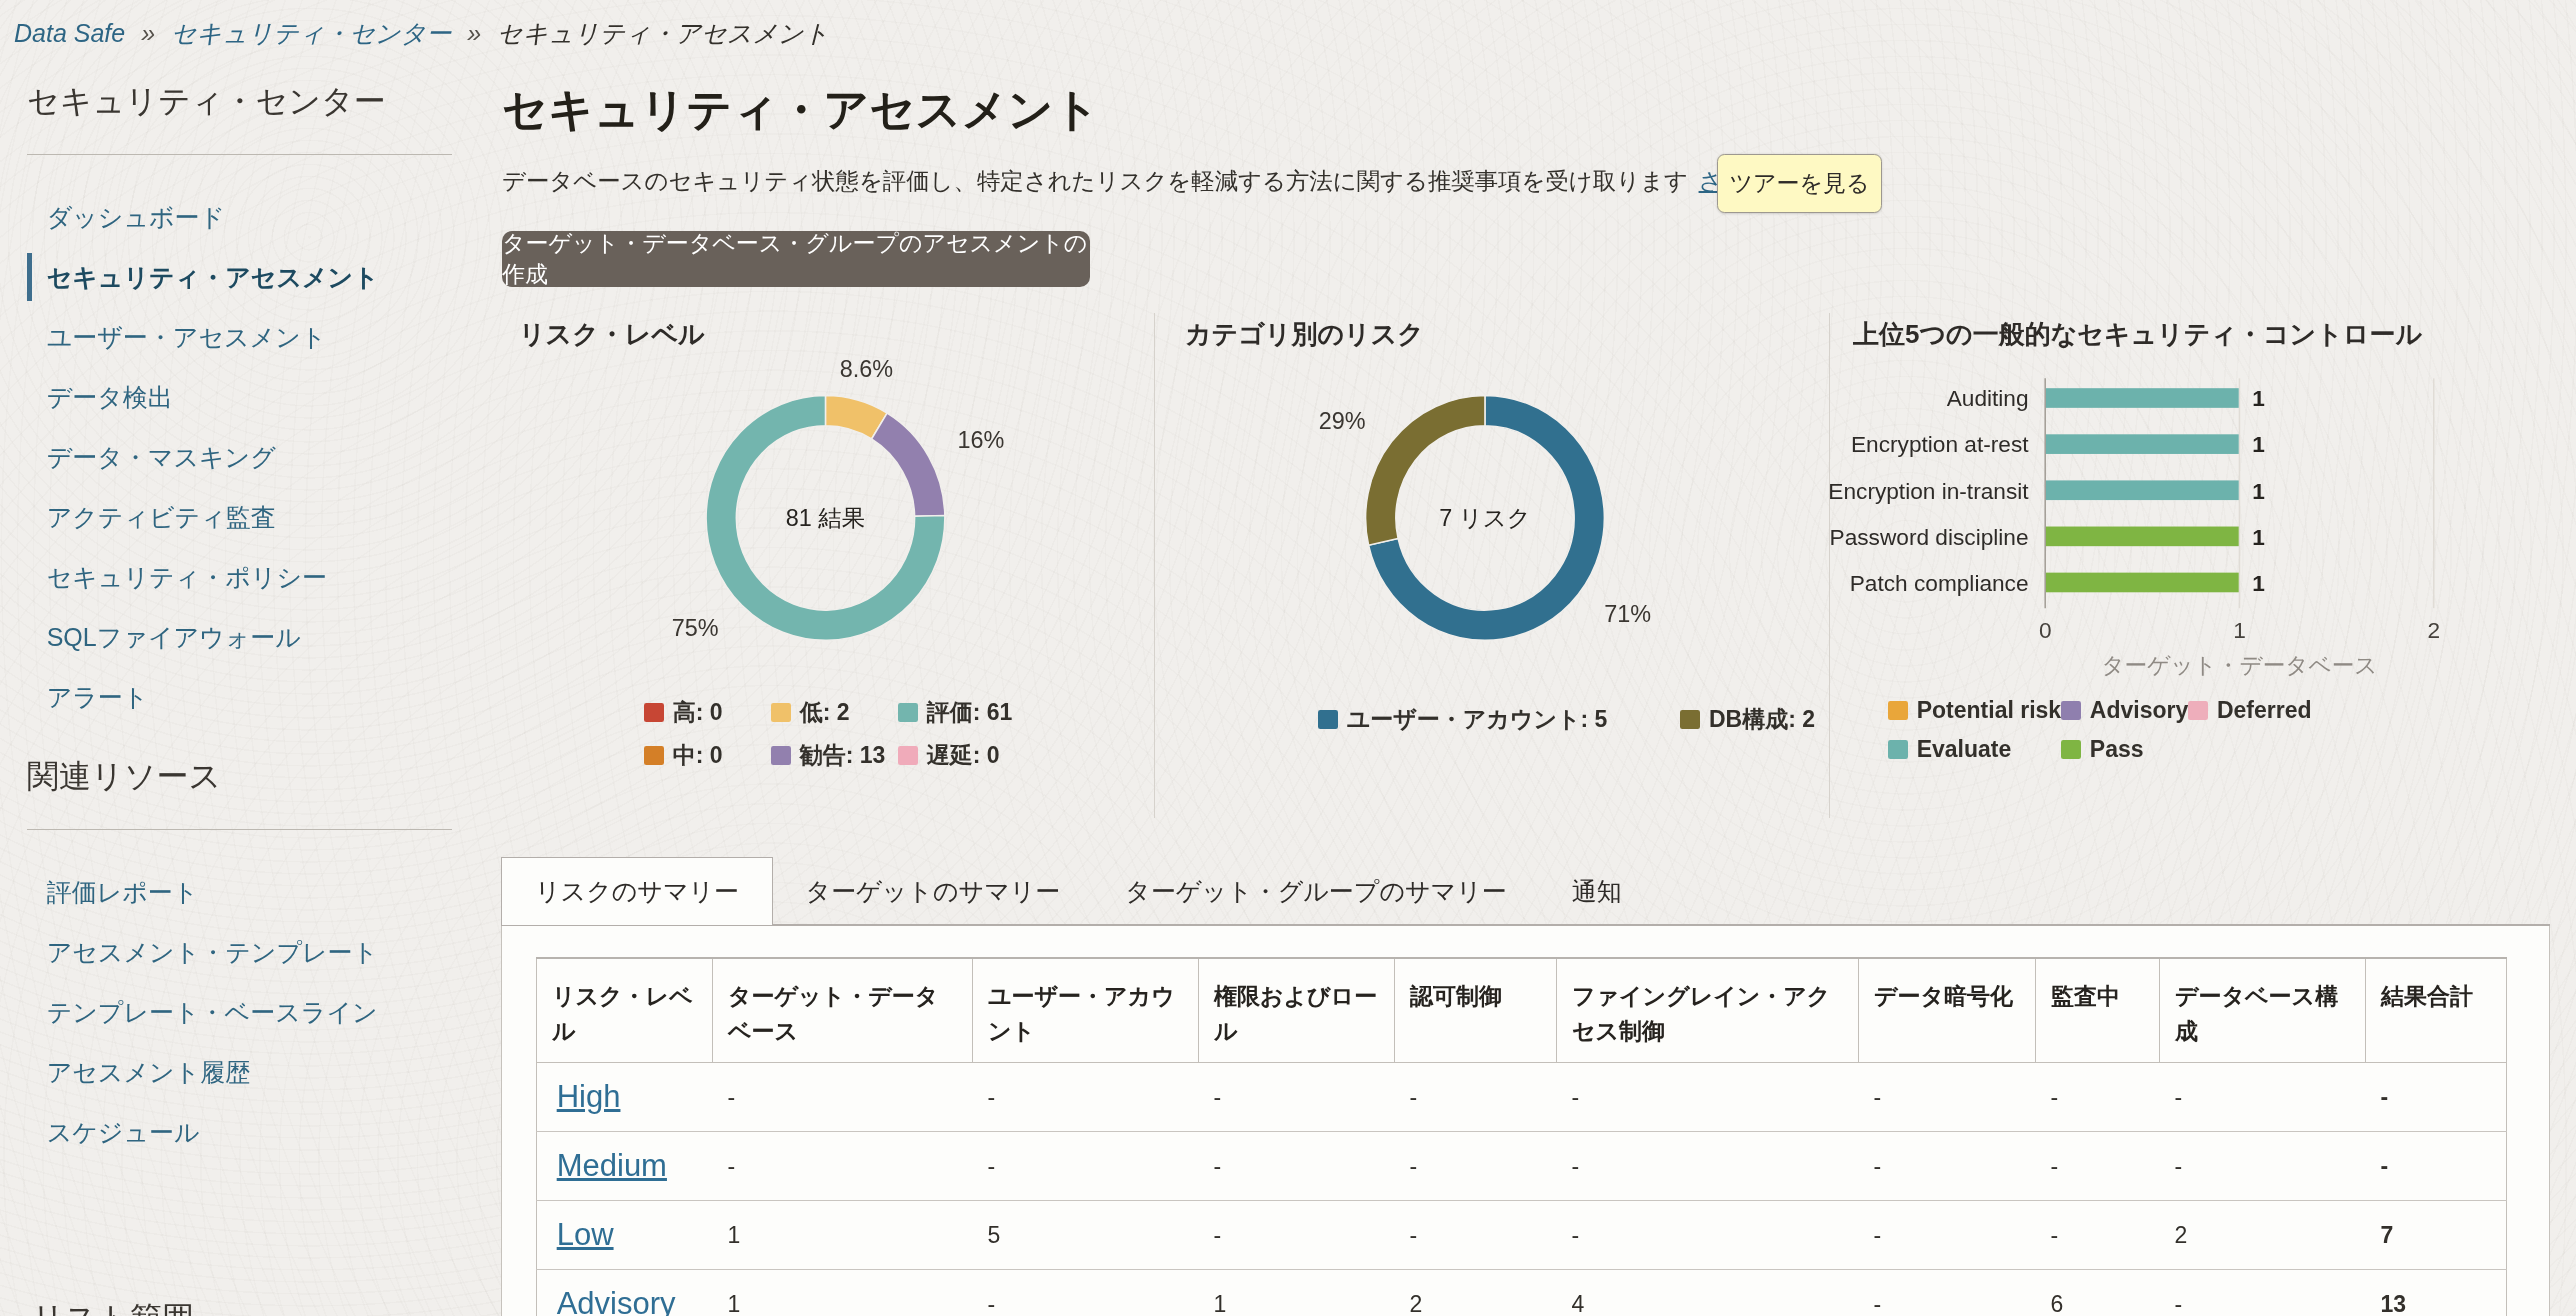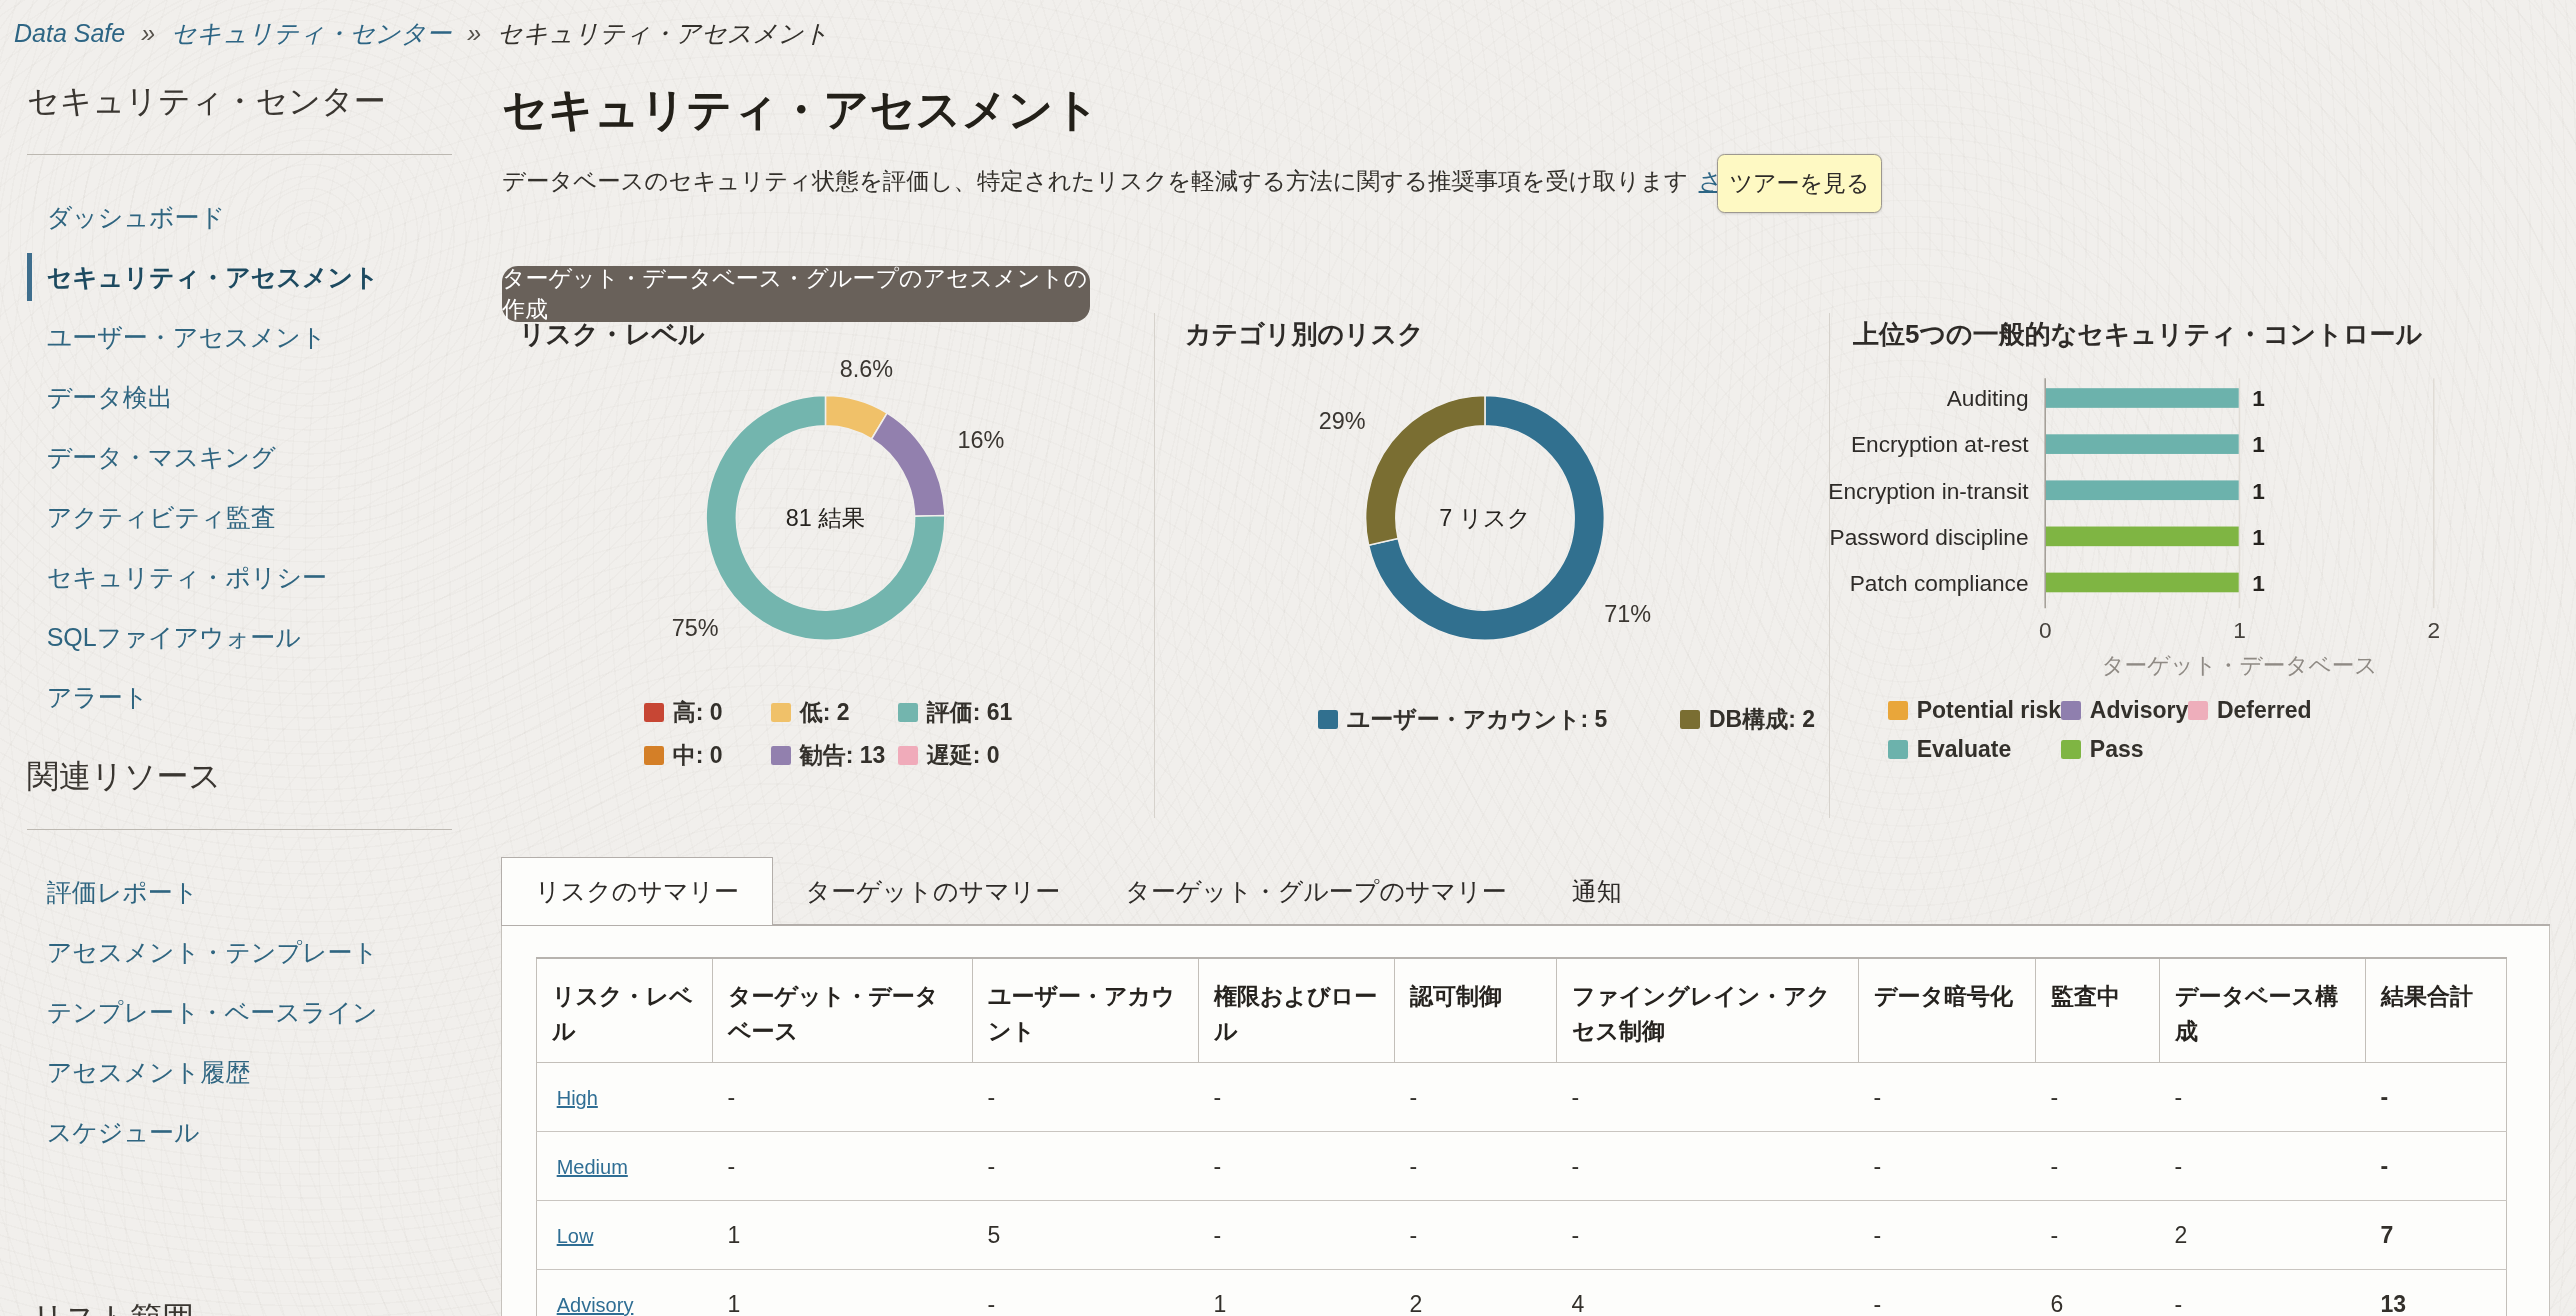--- a/index.html
+++ b/index.html
@@ -34,22 +34,22 @@
   .cut-heading{position:absolute;left:32px;top:1297px;font-size:32px;font-weight:400;color:#3a3631;}
 
   
   .page-title{position:absolute;left:502px;top:80px;margin:0;font-size:45px;font-weight:600;color:#232019;}
   .page-desc{position:absolute;left:502px;top:165px;font-size:23.4px;color:#33302b;}
   .page-desc a{color:#2d6584;text-decoration:underline;margin-left:10.6px;}
   .tour-btn{position:absolute;left:1717px;top:154px;width:165px;height:59px;box-sizing:border-box;
             background:#fef9c3;border:0.8px solid #9d9890;border-radius:7.6px;font-size:23px;color:#2e2b28;
             display:flex;align-items:center;justify-content:center;box-shadow:0 0.8px 2.3px rgba(0,0,0,0.14);}
   .create-btn{position:absolute;left:502px;top:231px;width:588px;height:56px;box-sizing:border-box;
-              background:#69615a;border:none;border-radius:16px;color:#ffffff;font-size:23px;
-              display:flex;align-items:center;justify-content:center;margin-top:35px;}
+              background:#69615a;border:none;border-radius:10px;color:#ffffff;font-size:23px;
+              display:flex;align-items:center;justify-content:center;}
 
   
   .chart-title{position:absolute;margin:0;font-size:26px;font-weight:700;color:#2e2b28;}
   .vsep{position:absolute;top:313px;height:505px;width:0.8px;background:#d6d2cc;}
   .chart-svg{position:absolute;overflow:visible;}
   .legend{position:absolute;font-size:23px;color:#33302b;}
   .legend-grid{display:grid;grid-auto-flow:column;grid-template-rows:repeat(2,auto);row-gap:12px;}
   .legend-row{display:flex;gap:73px;}
   .legend-item{display:flex;align-items:center;white-space:nowrap;font-weight:bold;}
   .legend-swatch{width:19.7px;height:19.7px;border-radius:2.3px;margin-right:9px;flex:0 0 auto;}
@@ -64,21 +64,21 @@
   .tabpanel{position:absolute;left:501px;top:925px;width:2049px;height:392px;box-sizing:border-box;
             background:#fdfdfb;border-left:0.8px solid #c6c2bc;border-right:0.8px solid #c6c2bc;overflow:hidden;}
   table.risk-table{border-collapse:collapse;table-layout:fixed;width:1970px;margin:32px 0 0 34px;background:#fdfdfb;}
   .risk-table th{border:0.8px solid #c3bfb9;border-top:2.3px solid #b7b3ae;border-bottom:1.5px solid #c3bfb9;
                  font-weight:700;font-size:23px;color:#26231f;text-align:left;
                  padding:19.7px 15px 13.6px;vertical-align:top;line-height:35px;}
   .risk-table td{border-bottom:1.5px solid #c9c5c0;font-size:23px;color:#33302b;
                  height:68px;vertical-align:middle;padding:0 15px;}
   .risk-table td:first-child{border-left:0.8px solid #c3bfb9;padding-left:19.7px;}
   .risk-table td:last-child{border-right:0.8px solid #c3bfb9;font-weight:700;}
-  .risk-table a{color:#2f6e94;text-decoration:underline;font-size:20px;}
+  .risk-table a{color:#2f6e94;text-decoration:underline;font-size:31px;}
 </style>
 </head>
 <body>
 
 <div class="screen">
 
   <div class="breadcrumb">
     <a class="crumb-link">Data Safe</a>
     <span class="crumb-sep">»</span>
     <a class="crumb-link">セキュリティ・センター</a>

